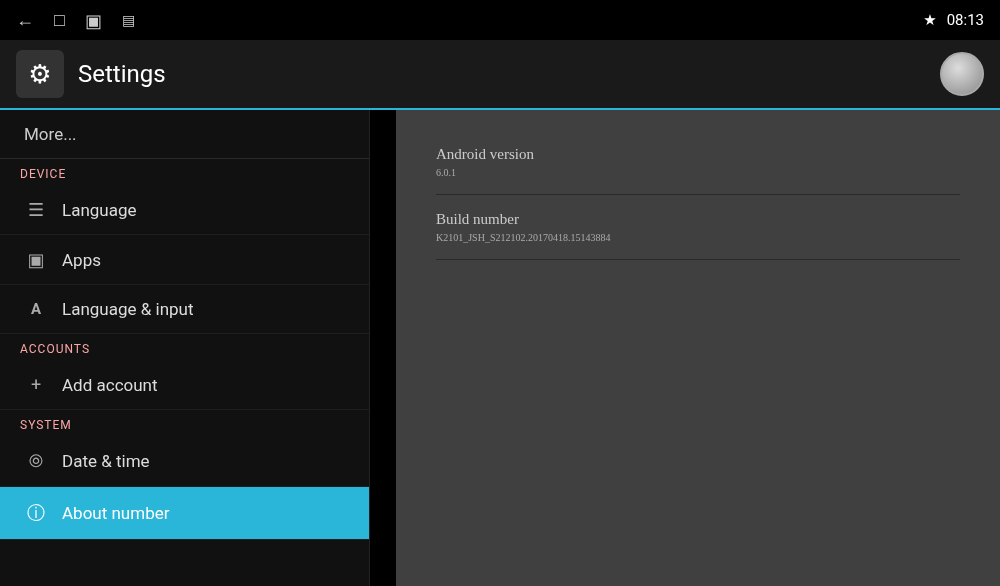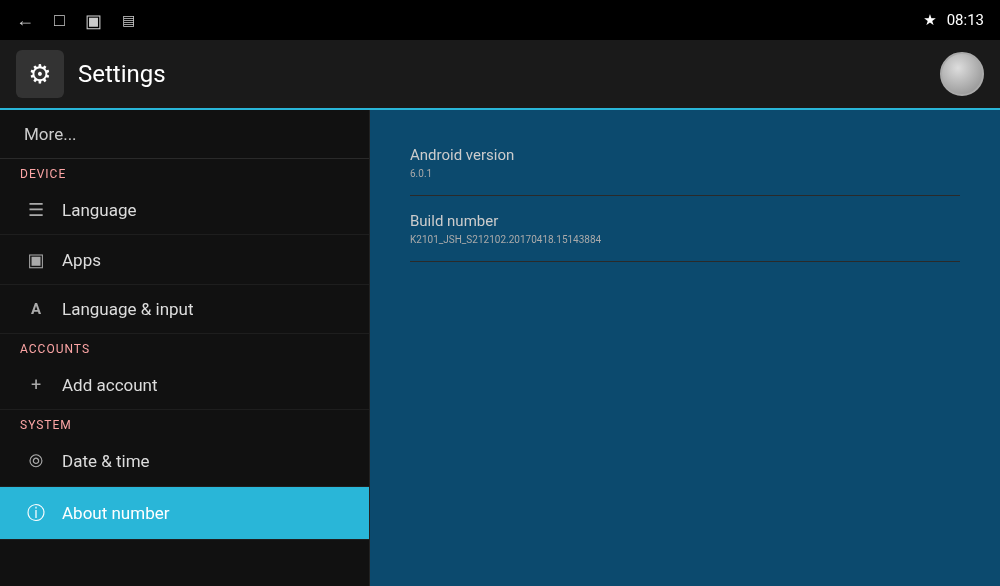--- a/index.html
+++ b/index.html
@@ -76,20 +76,21 @@
       border-radius: 50%;
       background: radial-gradient(circle at 40% 35%, #ddd, #888);
       border: 2px solid #aaa;
     }
 
     
     .main {
       display: flex;
       width: 100%;
       height: calc(586px - 40px - 70px);
+      gap: 26px;
     }
 
     
     .sidebar {
       width: 370px;
       min-width: 370px;
       background: #111;
       height: 100%;
       overflow-y: auto;
       border-right: 1px solid #222;
@@ -127,23 +128,24 @@
       text-align: center;
       color: #aaa;
     }
     .sidebar-item.active .item-icon {
       color: #fff;
     }
 
     
     .content {
       flex: 1;
-      background: #0c4a6e;
+      background: #404040;
       padding: 20px 40px;
       overflow-y: auto;
+      font-family: Liberation Serif, serif;
     }
     .info-row {
       padding: 16px 0;
       border-bottom: 1px solid #2a2a2a;
     }
     .info-label {
       font-size: 15px;
       color: #ccc;
       margin-bottom: 4px;
     }

